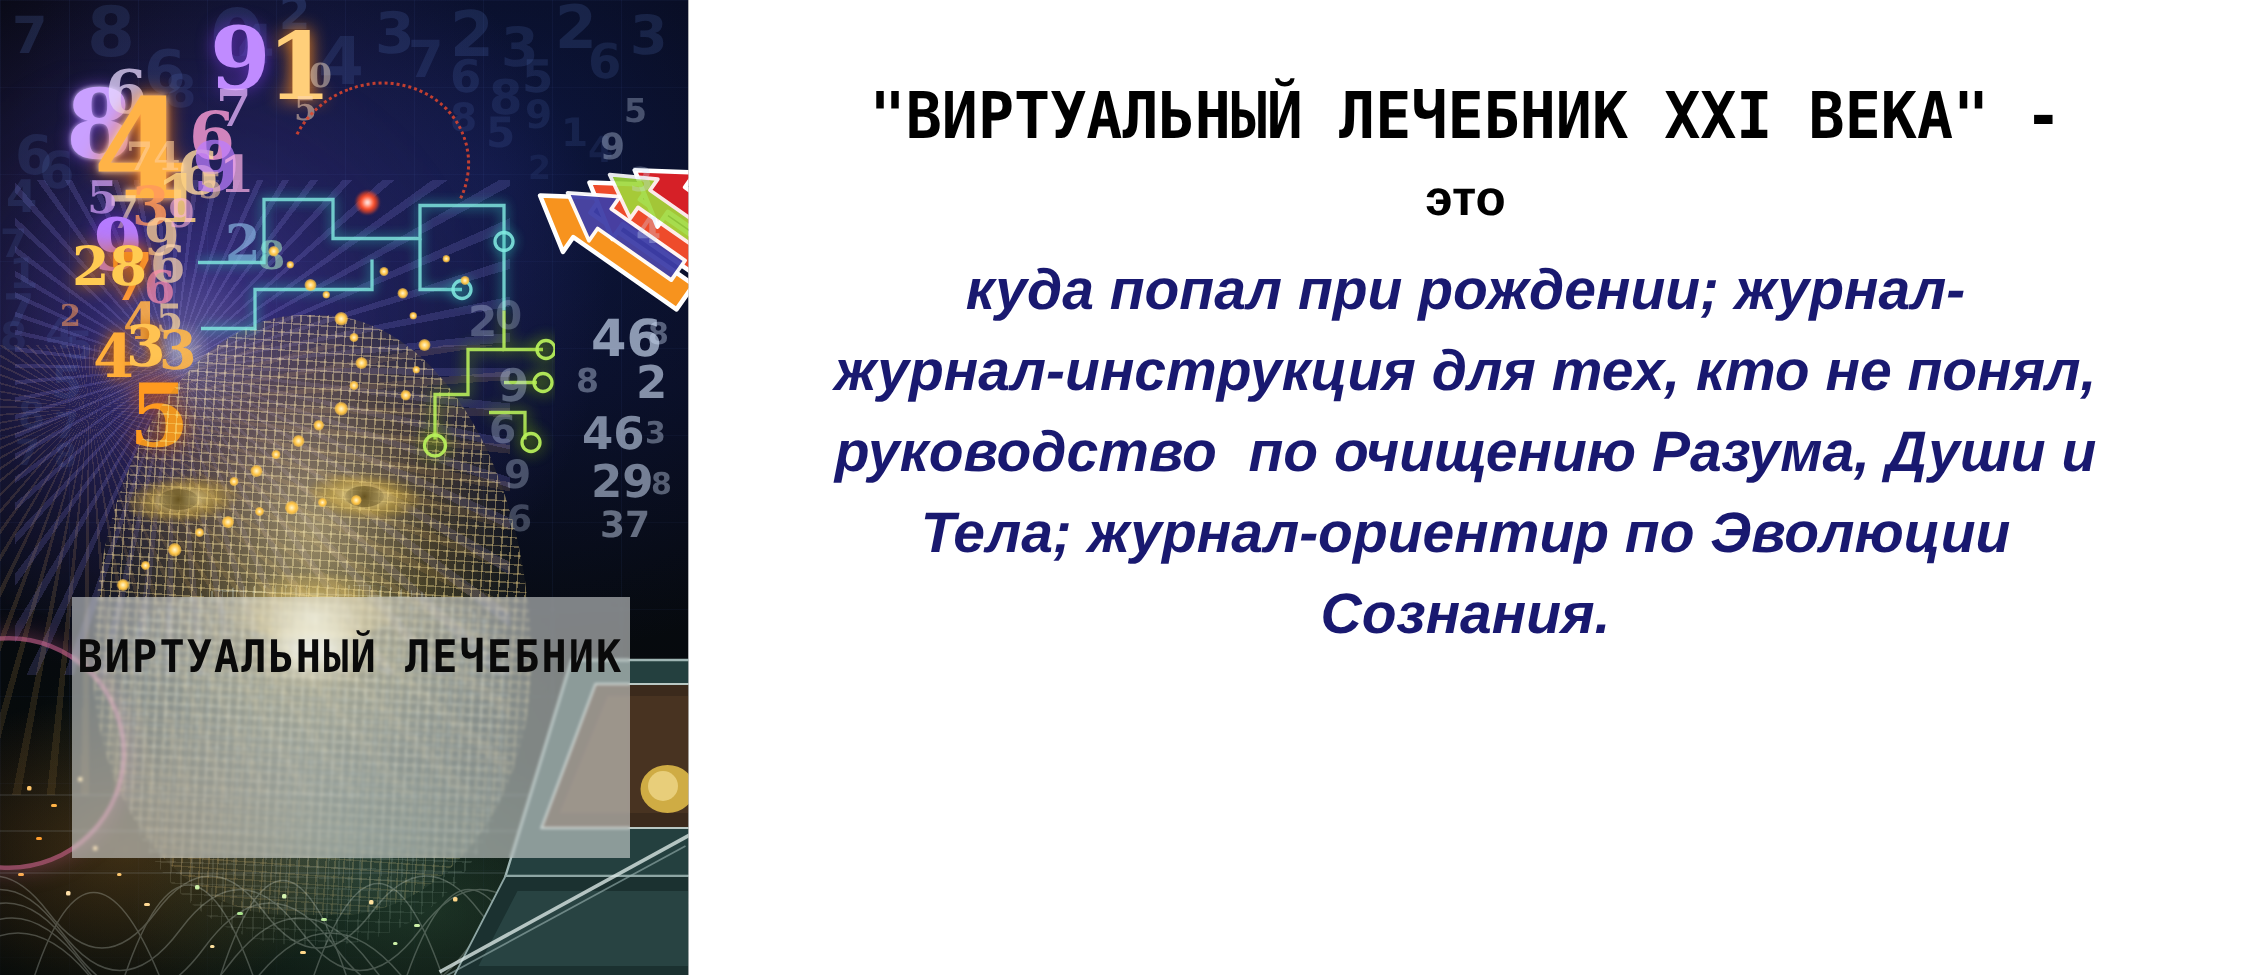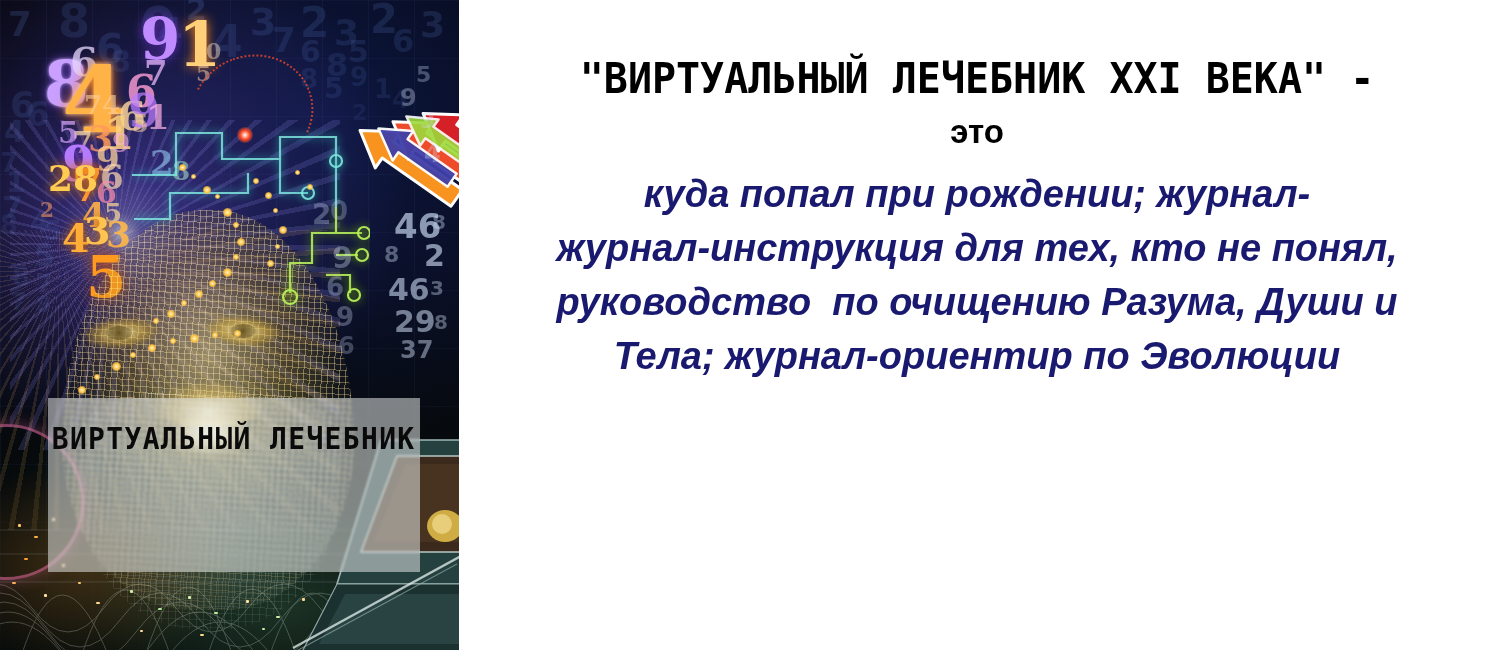--- a/index.html
+++ b/index.html
@@ -624,17 +624,17 @@
     </div>
 
   </div>
 
   <div class="panel">
 
     <h1 class="headline">"ВИРТУАЛЬНЫЙ ЛЕЧЕБНИК XXI ВЕКА" -</h1>
 
     <div class="subline">это</div>
 
-    <p class="body-text"><span style="display: block;">куда попал при рождении; журнал-</span><span style="display: block;">журнал-инструкция для тех, кто не понял,</span><span style="display: block;">руководство  по очищению Разума, Души и</span><span style="display: block;">Тела; журнал-ориентир по Эволюции</span></p>
+    <p class="body-text"><span style="display: block;">куда попал при рождении; журнал-</span><span style="display: block;">журнал-инструкция для тех, кто не понял,</span><span style="display: block;">руководство  по очищению Разума, Души и</span><span style="display: block;">Тела; журнал-ориентир по Эволюции</span><span style="display: block;">Сознания.</span></p>
 
   </div>
 
 </div>
 
 </body></html>

